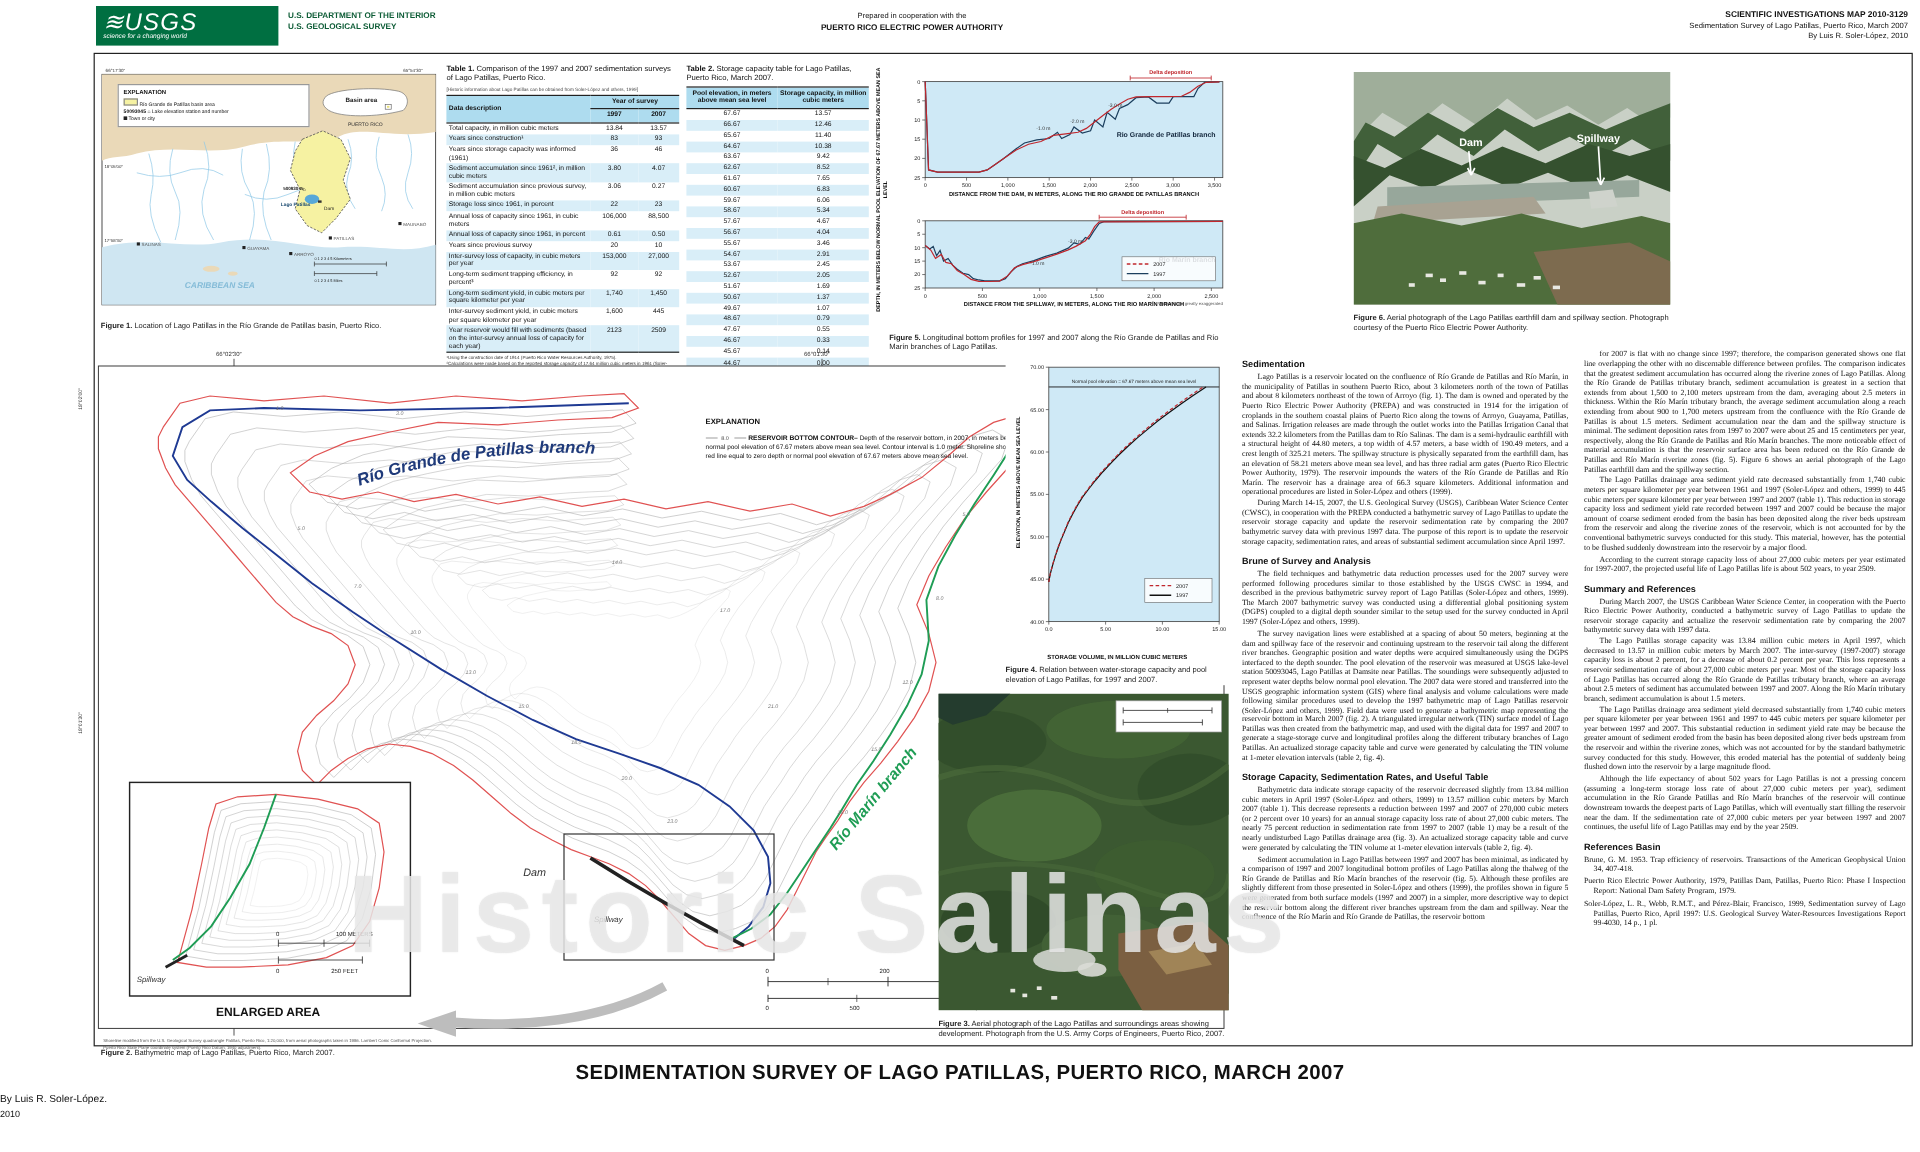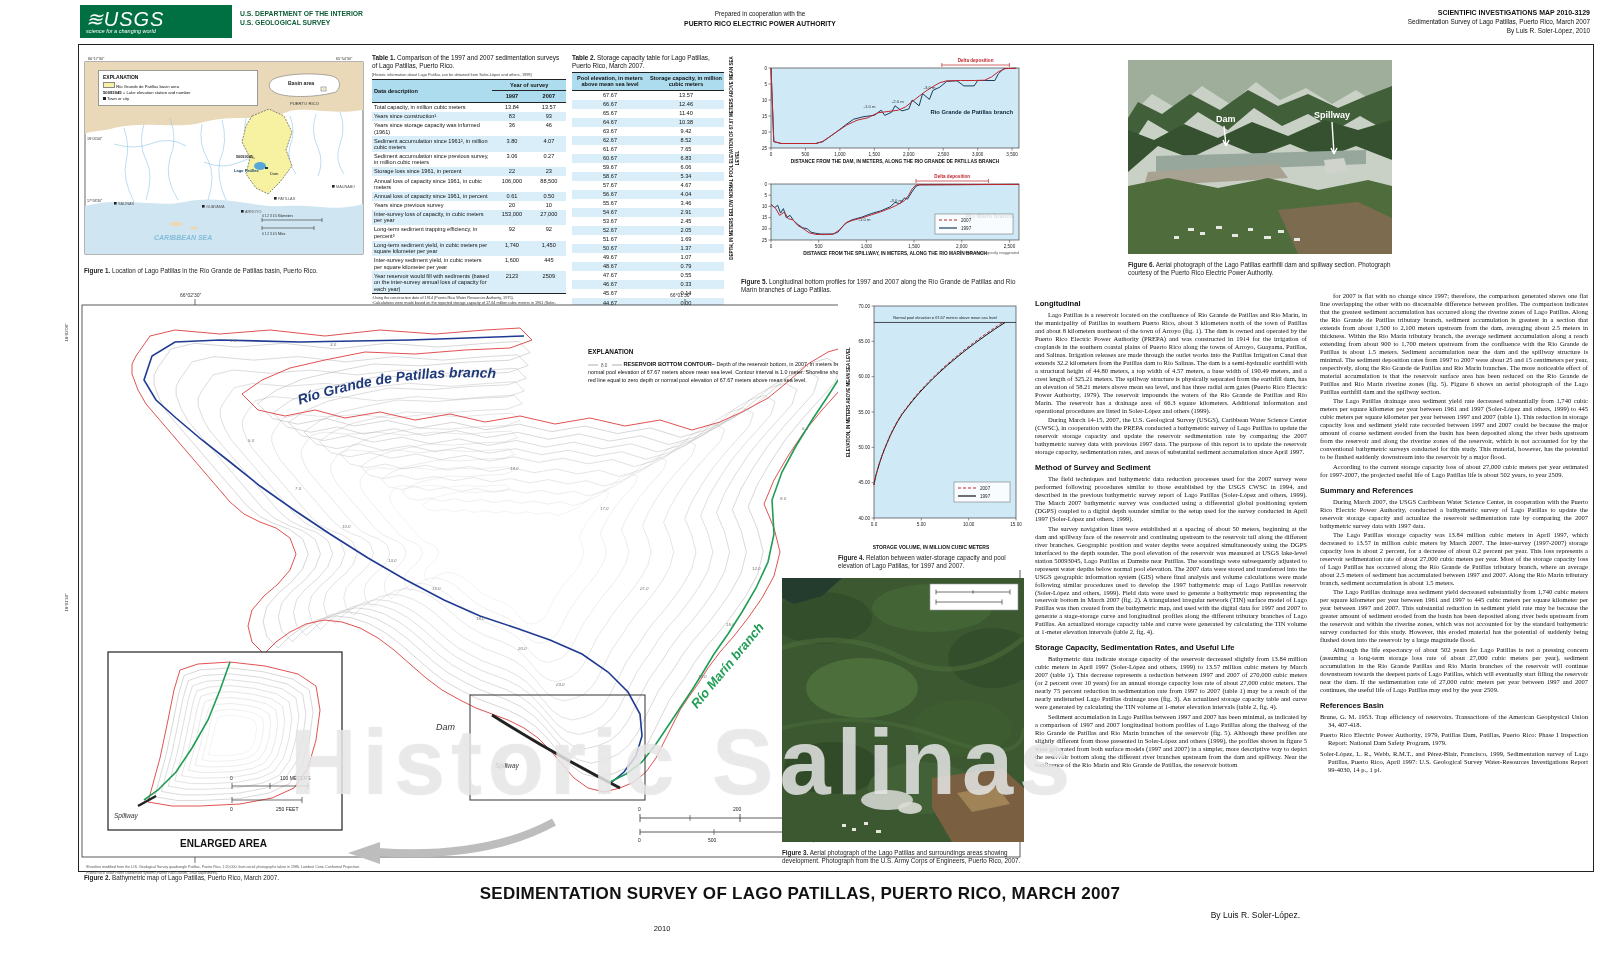--- a/index.html
+++ b/index.html
@@ -36,22 +36,22 @@
   .textcol p{font-family:"Liberation Serif",serif;font-size:6.55px;line-height:1.22;margin:0 0 1.5px 0;text-indent:13px;}
   .textcol p.ref{text-indent:-8px;padding-left:8px;margin-bottom:2.5px;}
   
   .vlabel{font-size:4.5px;font-weight:bold;text-align:center;transform:rotate(-90deg);transform-origin:left top;white-space:normal;line-height:1.25;}
   svg{font-family:"Liberation Sans",sans-serif;}
   .expl-block{font-size:5.4px;line-height:1.4;width:268px;}
   .expl-block .ttl{font-weight:bold;font-size:6.4px;margin-bottom:4px;}
   .expl-block b{font-size:5.6px;}
   #watermark{left:290px;top:710px;width:960px;font-size:92px;font-weight:bold;color:rgba(236,236,236,0.8);letter-spacing:6px;text-shadow:0 0 1px rgba(120,120,120,0.25);pointer-events:none;z-index:50;white-space:nowrap;}
   #footer-title{left:0;top:884px;width:1600px;text-align:center;font-size:17px;font-weight:bold;letter-spacing:0.3px;}
-  #footer-by{left:0;top:910px;width:1300px;text-align:right;font-size:8.5px;}
-  #footer-year{left:0;top:924px;width:1324px;text-align:center;font-size:7.5px;}
+  #footer-by{left:0;top:910px;width:1300px;text-align:left;font-size:8.5px;}
+  #footer-year{left:0;top:924px;width:1324px;font-size:7.5px;}
   .map-coord{font-size:4.2px;color:#333;}
   .rot90{transform:rotate(-90deg);transform-origin:center;}
 </style>
 </head>
 <body>
 
 <div class="abs" id="usgs-box">
   <div class="usgs-word"><span>≋</span><span>USGS</span></div>
   <div class="usgs-tag">science for a changing world</div>
 </div>
@@ -670,27 +670,27 @@
         <line x1="228" y1="11.5" x2="228" y2="16.5" stroke="#333" stroke-width="0.7"></line>
       <line x1="154" y1="24" x2="220" y2="24" stroke="#333" stroke-width="0.7"></line>
       <line x1="154" y1="21.5" x2="154" y2="26.5" stroke="#333" stroke-width="0.7"></line>
         <line x1="220" y1="21.5" x2="220" y2="26.5" stroke="#333" stroke-width="0.7"></line>
     </g>
   </svg>
   <div class="cap" style="margin-top:3px;"><b>Figure 3.</b><span>  Aerial photograph of the Lago Patillas and surroundings areas showing development. Photograph from the U.S. Army Corps of Engineers, Puerto Rico, 2007.</span></div>
 </div>
 
 <div class="abs textcol" id="textcol1" style="left:1035px;top:292px;">
-    <h3>Longitudinal</h3>
+    <h3>Sedimentation</h3>
     <p>Lago Patillas is a reservoir located on the confluence of Río Grande de Patillas and Río Marín, in the municipality of Patillas in southern Puerto Rico, about 3 kilometers north of the town of Patillas and about 8 kilometers northeast of the town of Arroyo (fig. 1). The dam is owned and operated by the Puerto Rico Electric Power Authority (PREPA) and was constructed in 1914 for the irrigation of croplands in the southern coastal plains of Puerto Rico along the towns of Arroyo, Guayama, Patillas, and Salinas. Irrigation releases are made through the outlet works into the Patillas Irrigation Canal that extends 32.2 kilometers from the Patillas dam to Río Salinas. The dam is a semi-hydraulic earthfill with a structural height of 44.80 meters, a top width of 4.57 meters, a base width of 190.49 meters, and a crest length of 325.21 meters. The spillway structure is physically separated from the earthfill dam, has an elevation of 58.21 meters above mean sea level, and has three radial arm gates (Puerto Rico Electric Power Authority, 1979). The reservoir impounds the waters of the Río Grande de Patillas and Río Marín. The reservoir has a drainage area of 66.3 square kilometers. Additional information and operational procedures are listed in Soler-López and others (1999).</p>
     <p>During March 14-15, 2007, the U.S. Geological Survey (USGS), Caribbean Water Science Center (CWSC), in cooperation with the PREPA conducted a bathymetric survey of Lago Patillas to update the reservoir storage capacity and update the reservoir sedimentation rate by comparing the 2007 bathymetric survey data with previous 1997 data. The purpose of this report is to update the reservoir storage capacity, sedimentation rates, and areas of substantial sediment accumulation since April 1997.</p>
-    <h3>Method of Survey and Sediment</h3>
+    <h3>Brune of Survey and Analysis</h3>
     <p>The field techniques and bathymetric data reduction processes used for the 2007 survey were performed following procedures similar to those established by the USGS CWSC in 1994, and described in the previous bathymetric survey report of Lago Patillas (Soler-López and others, 1999). The March 2007 bathymetric survey was conducted using a differential global positioning system (DGPS) coupled to a digital depth sounder similar to the setup used for the survey conducted in April 1997 (Soler-López and others, 1999).</p>
     <p>The survey navigation lines were established at a spacing of about 50 meters, beginning at the dam and spillway face of the reservoir and continuing upstream to the reservoir tail along the different river branches. Geographic position and water depths were acquired simultaneously using the DGPS interfaced to the depth sounder. The pool elevation of the reservoir was measured at USGS lake-level station 50093045, Lago Patillas at Damsite near Patillas. The soundings were subsequently adjusted to represent water depths below normal pool elevation. The 2007 data were stored and transferred into the USGS geographic information system (GIS) where final analysis and volume calculations were made following similar procedures used to develop the 1997 bathymetric map of Lago Patillas reservoir (Soler-López and others, 1999). Field data were used to generate a bathymetric map representing the reservoir bottom in March 2007 (fig. 2). A triangulated irregular network (TIN) surface model of Lago Patillas was then created from the bathymetric map, and used with the digital data for 1997 and 2007 to generate a stage-storage curve and longitudinal profiles along the different tributary branches of Lago Patillas. An actualized storage capacity table and curve were generated by calculating the TIN volume at 1-meter elevation intervals (table 2, fig. 4).</p>
-    <h3>Storage Capacity, Sedimentation Rates, and Useful Life</h3>
+    <h3>Storage Capacity, Sedimentation Rates, and Useful Table</h3>
     <p>Bathymetric data indicate storage capacity of the reservoir decreased slightly from 13.84 million cubic meters in April 1997 (Soler-López and others, 1999) to 13.57 million cubic meters by March 2007 (table 1). This decrease represents a reduction between 1997 and 2007 of 270,000 cubic meters (or 2 percent over 10 years) for an annual storage capacity loss rate of about 27,000 cubic meters. The nearly 75 percent reduction in sedimentation rate from 1997 to 2007 (table 1) may be a result of the nearly undisturbed Lago Patillas drainage area (fig. 3). An actualized storage capacity table and curve were generated by calculating the TIN volume at 1-meter elevation intervals (table 2, fig. 4).</p>
     <p>Sediment accumulation in Lago Patillas between 1997 and 2007 has been minimal, as indicated by a comparison of 1997 and 2007 longitudinal bottom profiles of Lago Patillas along the thalweg of the Río Grande de Patillas and Río Marín branches of the reservoir (fig. 5). Although these profiles are slightly different from those presented in Soler-López and others (1999), the profiles shown in figure 5 were generated from both surface models (1997 and 2007) in a simpler, more descriptive way to depict the reservoir bottom along the different river branches upstream from the dam and spillway. Near the confluence of the Río Marín and Río Grande de Patillas, the reservoir bottom</p>
   </div>
 <div class="abs textcol" id="textcol2" style="left:1320px;top:292px;width:268px;">
     <p>for 2007 is flat with no change since 1997; therefore, the comparison generated shows one flat line overlapping the other with no discernable difference between profiles. The comparison indicates that the greatest sediment accumulation has occurred along the riverine zones of Lago Patillas. Along the Río Grande de Patillas tributary branch, sediment accumulation is greatest in a section that extends from about 1,500 to 2,100 meters upstream from the dam, averaging about 2.5 meters in thickness. Within the Río Marín tributary branch, the average sediment accumulation along a reach extending from about 900 to 1,700 meters upstream from the confluence with the Río Grande de Patillas is about 1.5 meters. Sediment accumulation near the dam and the spillway structure is minimal. The sediment deposition rates from 1997 to 2007 were about 25 and 15 centimeters per year, respectively, along the Río Grande de Patillas and Río Marín branches. The more noticeable effect of material accumulation is that the reservoir surface area has been reduced on the Río Grande de Patillas and Río Marín riverine zones (fig. 5). Figure 6 shows an aerial photograph of the Lago Patillas earthfill dam and the spillway section.</p>
     <p>The Lago Patillas drainage area sediment yield rate decreased substantially from 1,740 cubic meters per square kilometer per year between 1961 and 1997 (Soler-López and others, 1999) to 445 cubic meters per square kilometer per year between 1997 and 2007 (table 1). This reduction in storage capacity loss and sediment yield rate recorded between 1997 and 2007 could be because the major amount of coarse sediment eroded from the basin has been deposited along the river beds upstream from the reservoir and along the riverine zones of the reservoir, which is not accounted for by the conventional bathymetric surveys conducted for this study. This material, however, has the potential to be flushed suddenly downstream into the reservoir by a major flood.</p>
     <p>According to the current storage capacity loss of about 27,000 cubic meters per year estimated for 1997-2007, the projected useful life of Lago Patillas life is about 502 years, to year 2509.</p>
     <h3>Summary and References</h3>
     <p>During March 2007, the USGS Caribbean Water Science Center, in cooperation with the Puerto Rico Electric Power Authority, conducted a bathymetric survey of Lago Patillas to update the reservoir storage capacity and actualize the reservoir sedimentation rate by comparing the 2007 bathymetric survey data with 1997 data.</p>
     <p>The Lago Patillas storage capacity was 13.84 million cubic meters in April 1997, which decreased to 13.57 in million cubic meters by March 2007. The inter-survey (1997-2007) storage capacity loss is about 2 percent, for a decrease of about 0.2 percent per year. This loss represents a reservoir sedimentation rate of about 27,000 cubic meters per year. Most of the storage capacity loss of Lago Patillas has occurred along the Río Grande de Patillas tributary branch, where an average about 2.5 meters of sediment has accumulated between 1997 and 2007. Along the Río Marín tributary branch, sediment accumulation is about 1.5 meters.</p>

